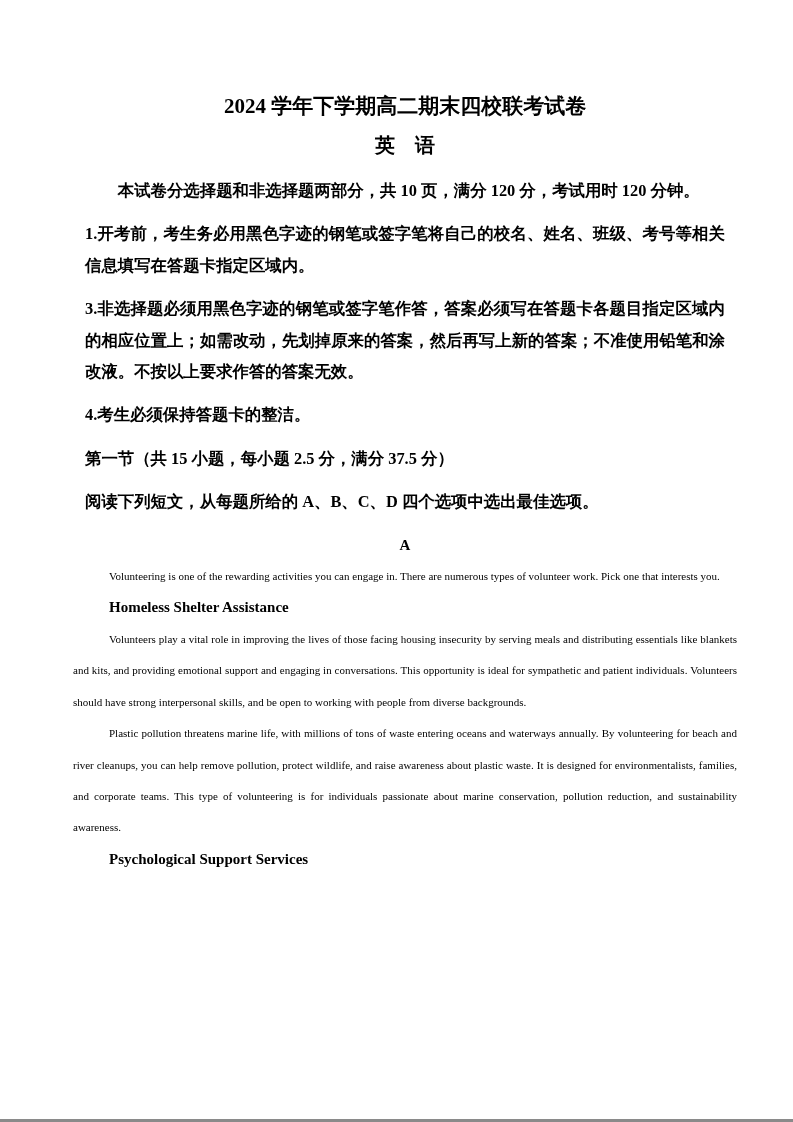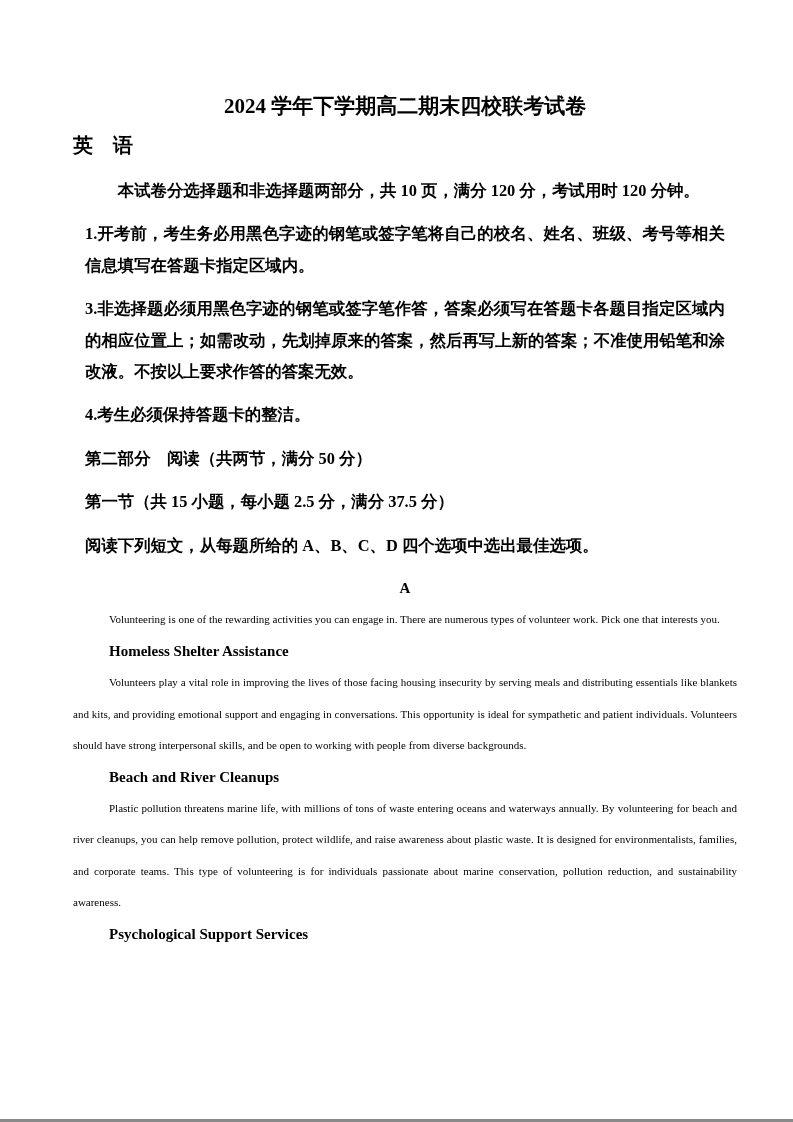--- a/index.html
+++ b/index.html
@@ -22,20 +22,21 @@
   }
   .title {
     margin: 0;
     text-align: center;
     font-weight: bold;
     font-size: 21px;
     line-height: 28px;
   }
   .subject {
     margin: 12px 0 0 0;
+    text-align: center;
     font-weight: bold;
     font-size: 20px;
     line-height: 27px;
   }
   .cn {
     margin: 12px;
     font-size: 16.4px;
     font-weight: bold;
     line-height: 31.4px;
     text-align: justify;
@@ -84,35 +85,33 @@
   <p class="cn indent first">本试卷分选择题和非选择题两部分，共 10 页，满分 120 分，考试用时 120 分钟。</p>
 
 
   <p class="cn">1.开考前，考生务必用黑色字迹的钢笔或签字笔将自己的校名、姓名、班级、考号等相关信息填写在答题卡指定区域内。</p>
 
 
   <p class="cn">3.非选择题必须用黑色字迹的钢笔或签字笔作答，答案必须写在答题卡各题目指定区域内的相应位置上；如需改动，先划掉原来的答案，然后再写上新的答案；不准使用铅笔和涂改液。不按以上要求作答的答案无效。</p>
 
   <p class="cn">4.考生必须保持答题卡的整洁。</p>
 
-  <p class="cn">第二部分　阅读（共两节，满分 50 分）</p>
 
   <p class="cn">第一节（共 15 小题，每小题 2.5 分，满分 37.5 分）</p>
 
   <p class="cn">阅读下列短文，从每题所给的 A、B、C、D 四个选项中选出最佳选项。</p>
 
   <p class="passage-label">A</p>
 
   <p class="en">Volunteering is one of the rewarding activities you can engage in. There are numerous types of volunteer work. Pick one that interests you.</p>
 
   <p class="en-heading">Homeless Shelter Assistance</p>
 
   <p class="en">Volunteers play a vital role in improving the lives of those facing housing insecurity by serving meals and distributing essentials like blankets and kits, and providing emotional support and engaging in conversations. This opportunity is ideal for sympathetic and patient individuals. Volunteers should have strong interpersonal skills, and be open to working with people from diverse backgrounds.</p>
 
-  <p class="en-heading">Beach and River Cleanups</p>
 
   <p class="en">Plastic pollution threatens marine life, with millions of tons of waste entering oceans and waterways annually. By volunteering for beach and river cleanups, you can help remove pollution, protect wildlife, and raise awareness about plastic waste. It is designed for environmentalists, families, and corporate teams. This type of volunteering is for individuals passionate about marine conservation, pollution reduction, and sustainability awareness.</p>
 
   <p class="en-heading">Psychological Support Services</p>
 
 </div>
 
 <div class="bottom-edge"></div>
 
 </body></html>

